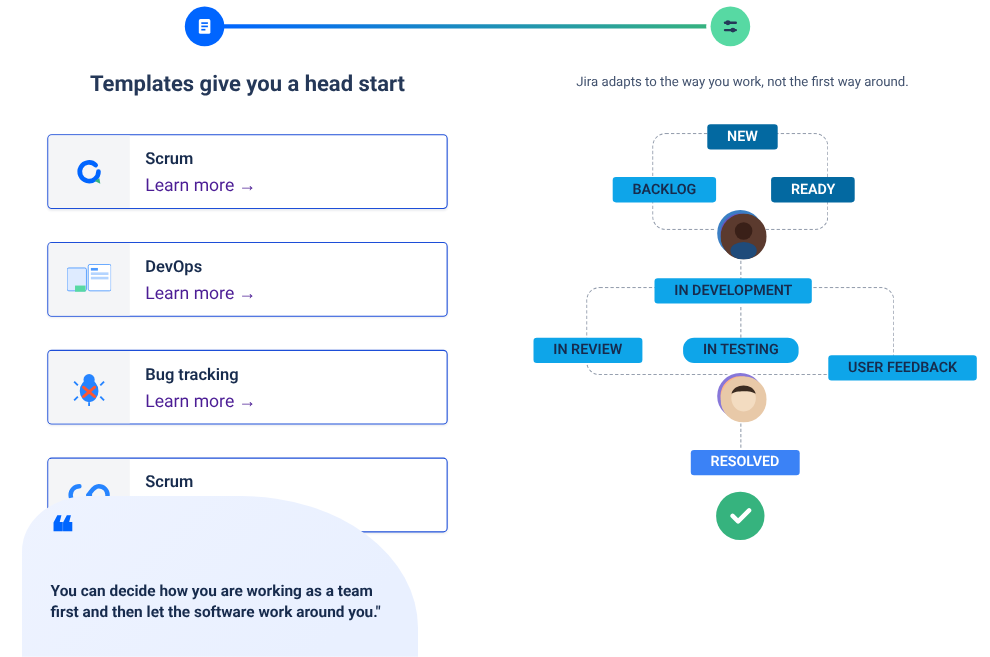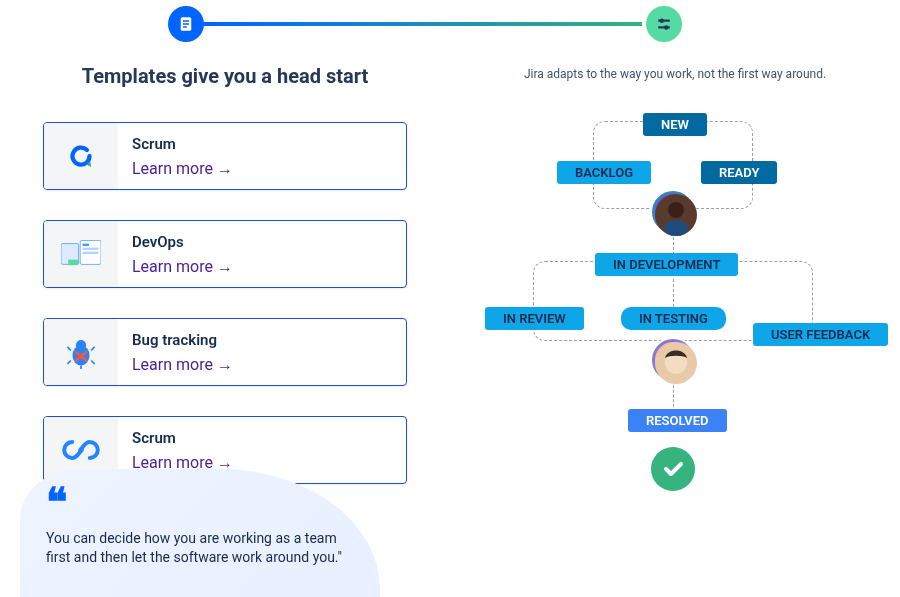--- a/index.html
+++ b/index.html
@@ -91,21 +91,21 @@
 
   
   .quote {
     position: absolute; left: 20px; bottom: -10px;
     width: 360px; padding: 22px 26px 40px;
     background: linear-gradient(135deg, #EEF3FF 0%, #E9F0FF 80%);
     border-top-left-radius: 60px 50px;
     border-top-right-radius: 160px 120px;
   }
   .quote-mark { color: #0065FF; font-size: 40px; font-weight: 800; line-height: .6; }
-  .quote-text { font-size: 14px; font-weight: 400; color: #172B4D; margin-top: 14px; line-height:1.35; }
+  .quote-text { font-size: 14px; font-weight: 700; color: #172B4D; margin-top: 32px; line-height:1.35; }
 </style>
 </head>
 <body>
 
 <div class="progress">
   <div class="progress-node node-left">
     <svg width="18" height="18" viewBox="0 0 24 24" fill="none">
         <rect x="5" y="3" width="14" height="18" rx="2" fill="#fff"></rect>
         <rect x="8" y="7" width="8" height="2" fill="#0065FF"></rect>
         <rect x="8" y="11" width="8" height="2" fill="#0065FF"></rect>

